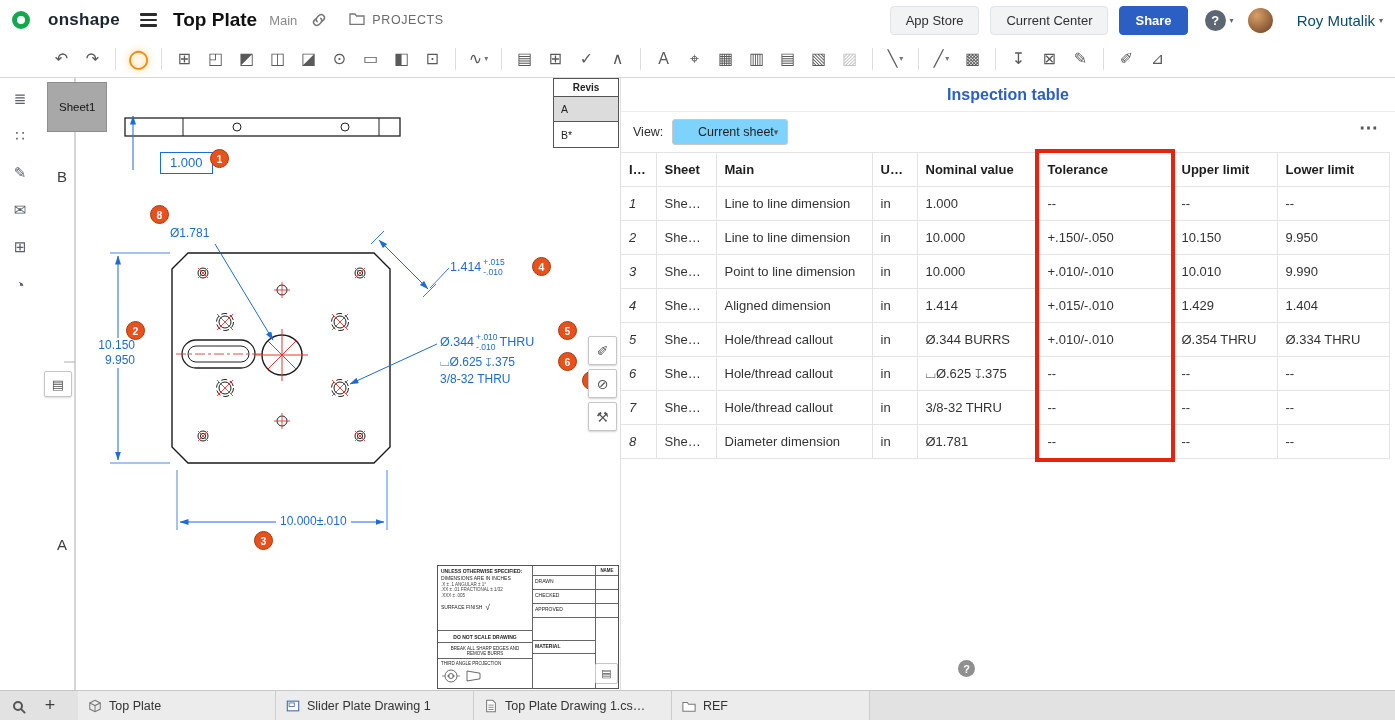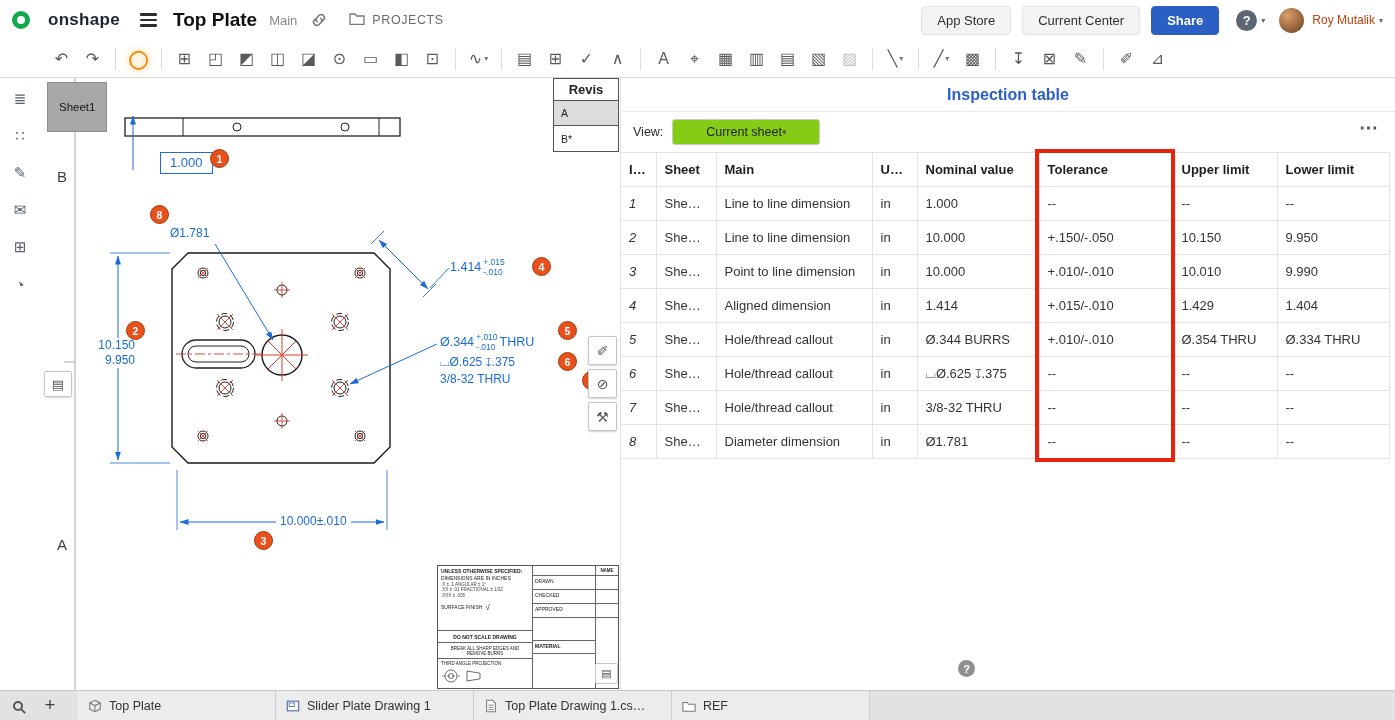--- a/index.html
+++ b/index.html
@@ -20,21 +20,21 @@
 .link-ico{margin-left:14px;display:flex;align-items:center;cursor:pointer}
 .proj{display:flex;align-items:center;gap:7px;color:#6b6b6b;font-size:12.5px;letter-spacing:.6px;margin-left:22px;cursor:pointer}
 .spacer{flex:1}
 .pill{height:29px;padding:0 15px;border-radius:4px;background:#f2f3f4;border:1px solid #e2e3e5;font-size:13px;color:#303030;display:flex;align-items:center;margin-left:11px;cursor:pointer;white-space:nowrap}
 .pill.share{background:#2b5fc4;border-color:#2b5fc4;color:#fff;font-weight:600}
 .help-wrap{display:flex;align-items:center;margin-left:17px;cursor:pointer}
 .help-circle{width:21px;height:21px;border-radius:50%;background:#5c6773;color:#fff;font-size:13px;font-weight:700;display:flex;align-items:center;justify-content:center}
 .caret-sm{font-size:8px;color:#666;margin-left:4px}
 .user{display:flex;align-items:center;margin-left:14px;cursor:pointer}
 .avatar{width:25px;height:25px;border-radius:50%;background:radial-gradient(circle at 35% 30%,#d9a06a,#8a5a36 70%,#5f3c22)}
-.user-name{font-size:12px;color:#c2410c;margin-left:8px;font-weight:500;white-space:nowrap}
+.user-name{font-size:15px;color:#0c4a6e;margin-left:24px;font-weight:500;white-space:nowrap}
 
 
 .toolbar{position:absolute;top:40px;left:0;right:0;height:38px;border-bottom:1px solid #d9d9d9;display:flex;align-items:center;padding-left:46px;background:#fff;z-index:25}
 .tb-btn{height:28px;min-width:29px;border:none;background:transparent;display:flex;align-items:center;justify-content:center;color:#5a5a5a;font-size:16px;border-radius:3px;margin:0 1px;cursor:pointer}
 .tb-btn .glyph{line-height:1}
 .tb-btn.hl{color:#ef8d13;font-weight:700;text-shadow:0 0 7px rgba(255,165,30,.85);font-size:18px}
 .tb-btn.dis{color:#c3c3c3}
 .tb-caret{font-size:8px;color:#777;margin-left:2px}
 .tb-divider{width:1px;height:22px;background:#ddd;margin:0 7px;flex:none}
 
@@ -52,21 +52,21 @@
 .dim .big{font-size:12.5px}
 .stack{display:inline-flex;flex-direction:column;font-size:8.5px;line-height:1.15;vertical-align:middle;margin:0 2px}
 .balloon{position:absolute;width:19px;height:19px;border-radius:50%;background:#e8511c;border:1.5px solid #a63a0c;color:#fff;font-size:10.5px;font-weight:700;display:flex;align-items:center;justify-content:center;z-index:4;cursor:pointer}
 .float-tools{position:absolute;left:548px;top:258px;display:flex;flex-direction:column;gap:4px;z-index:5}
 .ft-btn{width:29px;height:29px;background:#fff;border:1px solid #c6c6c6;border-radius:2px;display:flex;align-items:center;justify-content:center;font-size:14px;color:#555;box-shadow:0 1px 2px rgba(0,0,0,.18);cursor:pointer}
 .edge-btn{position:absolute;left:4px;top:293px;width:28px;height:26px;background:#fff;border:1px solid #c6c6c6;border-radius:2px;display:flex;align-items:center;justify-content:center;font-size:13px;color:#555;z-index:5;box-shadow:0 1px 2px rgba(0,0,0,.15);cursor:pointer}
 .print-btn{position:absolute;left:555px;top:585px;width:23px;height:21px;background:#fff;border:1px solid #c6c6c6;border-radius:2px;display:flex;align-items:center;justify-content:center;font-size:11px;color:#555;z-index:5;cursor:pointer}
 
 
 .rev{position:absolute;left:513px;top:0;width:66px;z-index:2;background:#fff;border:1px solid #555;font-size:10.5px;color:#222}
-.rev-header{font-weight:700;text-align:center;padding:3px 2px;border-bottom:1px solid #555;font-size:13px;overflow:hidden;white-space:nowrap}
+.rev-header{font-weight:700;text-align:center;padding:3px 2px;border-bottom:1px solid #555;font-size:10px;overflow:hidden;white-space:nowrap}
 .rev-row{height:25px;border-bottom:1px solid #555;display:flex;align-items:center;padding-left:7px}
 .rev-row:last-child{border-bottom:none}
 .rev-row.shaded{background:#dcdcdc}
 
 
 .tblock{position:absolute;left:397px;top:487px;width:182px;height:124px;border:1px solid #555;font-size:5px;color:#222;z-index:2;background:#fff}
 .tb-left{position:absolute;left:0;top:0;width:95px;height:64px;border-right:1px solid #666;padding:2px 3px}
 .t5{font-size:5px;line-height:1.35}
 .t4{font-size:4.5px;line-height:1.3;color:#444}
 .bld{font-weight:700}
@@ -81,21 +81,21 @@
 .tb-mrow.mat{margin-top:22px;border-top:1px solid #666;font-weight:700}
 .tb-right{position:absolute;left:158px;right:0;top:0;bottom:0}
 .name-h{height:10px;border-bottom:1px solid #666;font-size:4.5px;font-weight:700;text-align:center;line-height:10px}
 .tb-rrow{height:14px;border-bottom:1px solid #666}
 
 
 .panel{position:absolute;left:620px;top:78px;width:775px;height:612px;background:#fff;border-left:1px solid #e0e0e0;z-index:10}
 .panel-title{height:34px;display:flex;align-items:center;justify-content:center;color:#2b5fc4;font-size:16px;font-weight:700;border-bottom:1px solid #ececec}
 .view-row{height:40px;display:flex;align-items:center;padding:0 12px;position:relative}
 .view-label{font-size:12.5px;color:#2d2d2d;margin-right:9px}
-.select{width:148px;height:26px;border:1px solid #c9c9c9;border-radius:3px;display:flex;align-items:center;justify-content:center;padding:0 9px;font-size:12.5px;color:#1f1f1f;background:#84cc16;cursor:pointer}
+.select{width:116px;height:26px;border:1px solid #c9c9c9;border-radius:3px;display:flex;align-items:center;justify-content:flex-end;padding:0 9px;font-size:12.5px;color:#1f1f1f;background:#7dd3fc;cursor:pointer}
 .sel-caret{font-size:9px;color:#555}
 .overflow{position:absolute;right:16px;top:4px;font-size:19px;color:#555;font-weight:700;background:none;border:none;letter-spacing:1px;cursor:pointer}
 .insp-table{position:absolute;left:0;top:74px;width:768px;border-collapse:collapse;font-size:13px;table-layout:fixed;border-top:1px solid #e3e3e3}
 .insp-table th,.insp-table td{border-bottom:1px solid #e3e3e3;border-right:1px solid #e3e3e3;height:34px;padding:0 8px;text-align:left;vertical-align:middle;overflow:hidden;white-space:nowrap;text-overflow:ellipsis}
 .insp-table th{font-weight:700;color:#1e1e1e}
 .insp-table td{color:#333}
 .insp-table td.item-cell{font-style:italic}
 .red-box{position:absolute;left:414px;top:71px;width:140px;height:313px;border:4px solid #e8230c;z-index:12;pointer-events:none}
 .panel-help{position:absolute;left:337px;top:582px;width:17px;height:17px;border-radius:50%;background:#8f8f8f;color:#fff;font-size:11px;font-weight:700;display:flex;align-items:center;justify-content:center;border:none;cursor:pointer}
 

